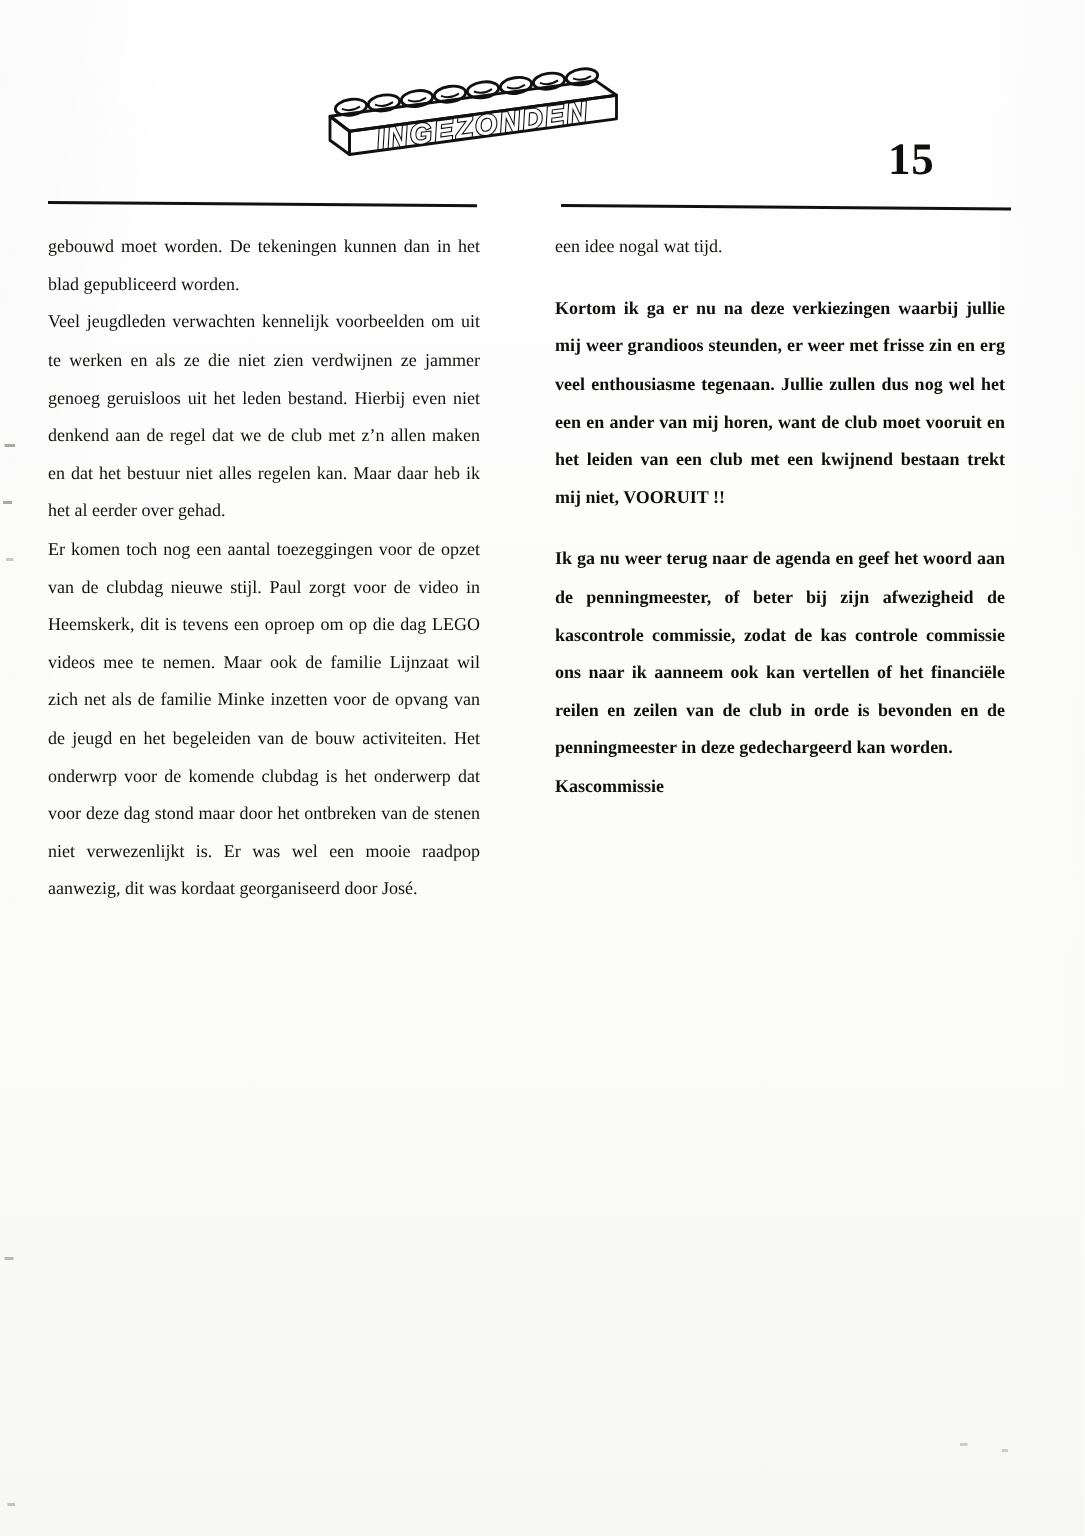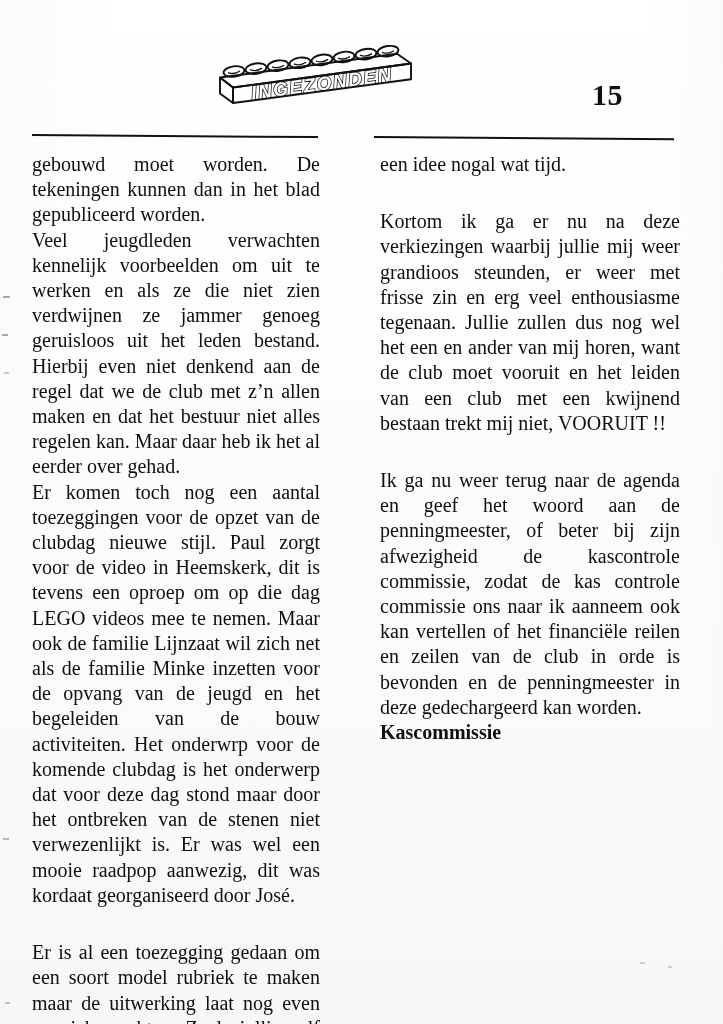--- a/index.html
+++ b/index.html
@@ -47,21 +47,21 @@
     left: 206px;
     top: 44px;
     width: 218px;
     height: 66px;
   }
   .brick-wrap svg { display: block; }
 
   .page-number {
     position: absolute;
     left: 592px;
-    top: 80px;
+    top: 92px;
     font-size: 30px;
     font-weight: bold;
     letter-spacing: 0.5px;
     line-height: 1;
     font-family: "Liberation Serif", "DejaVu Serif", serif;
   }
 
   
   .rule {
     position: absolute;
@@ -88,31 +88,31 @@
     position: absolute;
     left: 0;
     top: 152px;
     width: 723px;
   }
   .col {
     position: absolute;
     top: 0;
   }
   .col-left  { left: 32px;  width: 288px; }
-  .col-right { left: 380px; width: 300px; }
+  .col-right { left: 370px; width: 300px; }
 
   .col p {
     margin: 0;
     text-align: justify;
     text-justify: inter-word;
-    font-size: 20px;
+    font-size: 12px;
     line-height: 25.2px;
     hyphens: none;
   }
-  .col p.gap-before { margin-top: 32px; }
+  .col p.gap-before { margin-top: 16px; font-weight: bold; }
   .col p:last-child { text-align-last: left; }
 
   .subhead {
     margin: 0;
     font-size: 17.6px;
     line-height: 25.2px;
     font-weight: bold;
     text-align: left;
   }
   .subhead-block { margin-top: 25px; }
@@ -177,21 +177,20 @@
 
 <div class="rule rule-left"></div>
 <div class="rule rule-right"></div>
 
 <div class="columns">
 
   <div class="col col-left" id="col-left">
       <p class="">gebouwd moet worden. De tekeningen kunnen dan in het blad gepubliceerd worden.</p>
       <p class="">Veel jeugdleden verwachten kennelijk voorbeelden om uit te werken en als ze die niet zien verdwijnen ze jammer genoeg geruisloos uit het leden bestand. Hierbij even niet denkend aan de regel dat we de club met z’n allen maken en dat het bestuur niet alles regelen kan. Maar daar heb ik het al eerder over gehad.</p>
       <p class="">Er komen toch nog een aantal toezeggingen voor de opzet van de clubdag nieuwe stijl. Paul zorgt voor de video in Heemskerk, dit is tevens een oproep om op die dag LEGO videos mee te nemen. Maar ook de familie Lijnzaat wil zich net als de familie Minke inzetten voor de opvang van de jeugd en het begeleiden van de bouw activiteiten. Het onderwrp voor de komende clubdag is het onderwerp dat voor deze dag stond maar door het ontbreken van de stenen niet verwezenlijkt is. Er was wel een mooie raadpop aanwezig, dit was kordaat georganiseerd door José.</p>
-      <p class="gap-before">Er is al een toezegging gedaan om een soort model rubriek te maken maar de uitwerking laat nog even op zich wachten. Zoals jullie zelf ook wel weten vergt het uitwerken van</p>
     </div>
 
   <div class="col col-right" id="col-right">
       <p class="">een idee nogal wat tijd.</p>
       <p class="gap-before">Kortom ik ga er nu na deze verkiezingen waarbij jullie mij weer grandioos steunden, er weer met frisse zin en erg veel enthousiasme tegenaan. Jullie zullen dus nog wel het een en ander van mij horen, want de club moet vooruit en het leiden van een club met een kwijnend bestaan trekt mij niet, VOORUIT !!</p>
       <p class="gap-before">Ik ga nu weer terug naar de agenda en geef het woord aan de penningmeester, of beter bij zijn afwezigheid de kascontrole commissie, zodat de kas controle commissie ons naar ik aanneem ook kan vertellen of het financiële reilen en zeilen van de club in orde is bevonden  en de penningmeester in deze gedechargeerd kan worden.</p>
       <p class="subhead subhead-block">Kascommissie</p>
     </div>
 
 </div>

